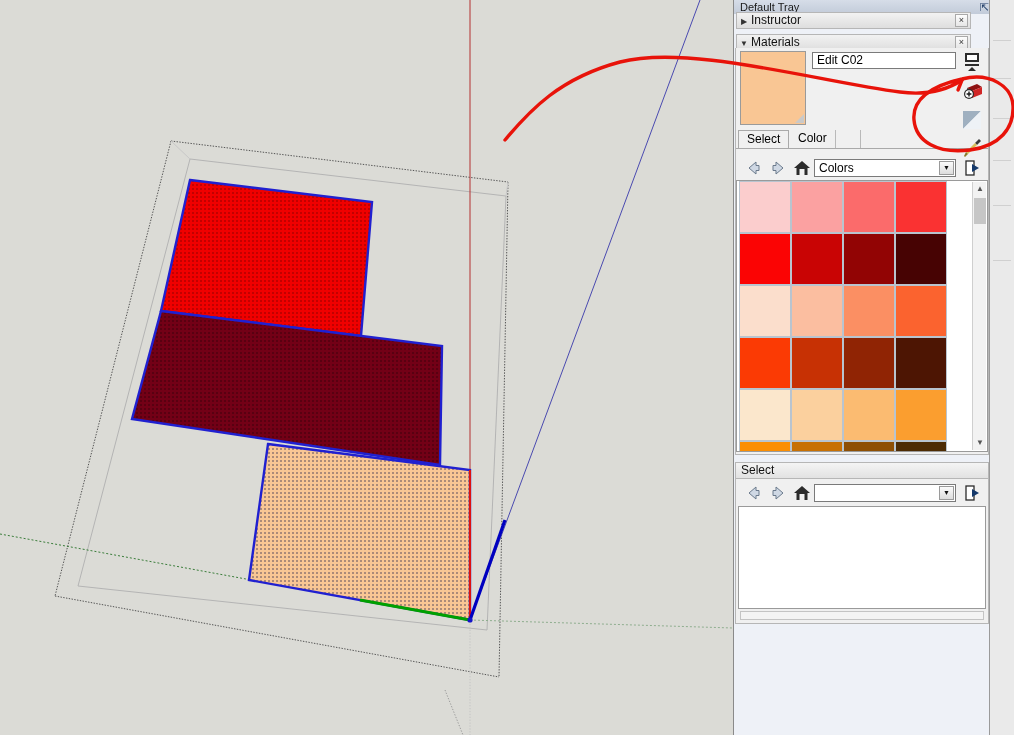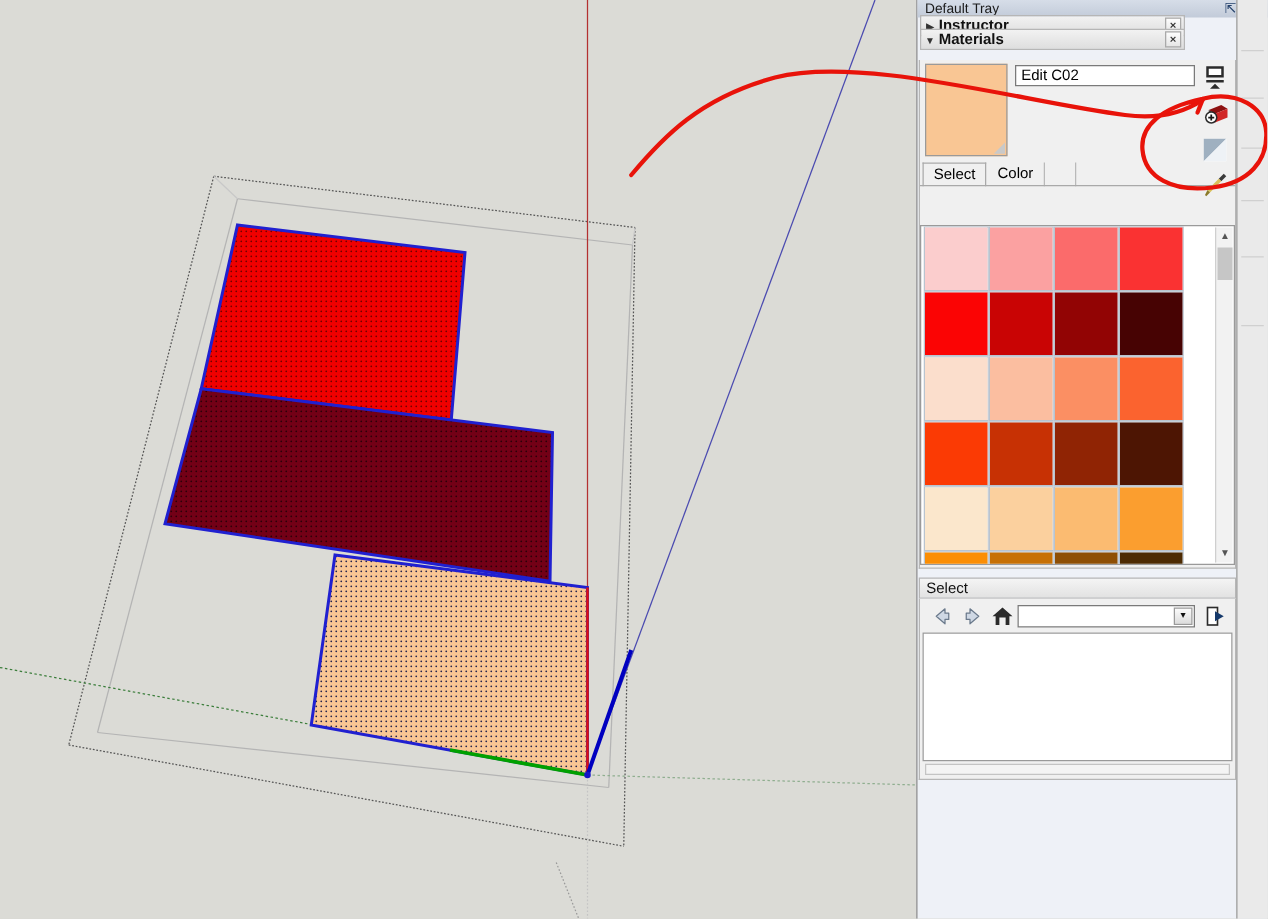--- a/index.html
+++ b/index.html
@@ -32,24 +32,24 @@
   .tray-title .pin{
     position:absolute;right:26px;top:0px;font-size:11px;line-height:14px;color:#24416b;
   }
   .tray-title .xbtn{
     position:absolute;right:2px;top:1px;width:20px;height:12px;
     background:#c0382b;color:#fff;font-size:9px;line-height:12px;text-align:center;
     border:1px solid #8d2a20;box-sizing:border-box;
   }
 
   .panel-head{
-    position:absolute;left:2px;width:212px;height:17px;
+    position:absolute;left:2px;width:235px;height:17px;
     background:linear-gradient(#f2f2f2,#dedede);
     border:1px solid #b6b6b6;box-sizing:border-box;
-    font-size:12px;line-height:15px;color:#111;font-weight:bold;
+    font-size:12px;line-height:15px;color:#111;
   }
   .panel-head .tri{display:inline-block;width:14px;text-align:center;font-size:8px;color:#333;}
   .panel-head .cls{
     position:absolute;right:2px;top:1px;width:13px;height:13px;
     border:1px solid #a9a9a9;background:linear-gradient(#fdfdfd,#e6e6e6);
     font-size:9px;line-height:11px;text-align:center;color:#333;box-sizing:border-box;
   }
 
   
   #mat-body{
@@ -216,21 +216,21 @@
       <span>Default Tray</span>
       <span class="pin">⇱</span>
       <span class="xbtn">✕</span>
     </div>
 
     <div class="panel-head" style="top:12px;">
       <span class="tri">▶</span><span>Instructor</span>
       <span class="cls">×</span>
     </div>
 
-    <div class="panel-head" style="top:23px;">
+    <div class="panel-head" style="top:34px;">
       <span class="tri">▼</span><span>Materials</span>
       <span class="cls">×</span>
     </div>
   </div>
 
   <div id="mat-body">
     <div id="mat-preview" style="background: rgb(249, 198, 148);">
       <span class="corner"></span>
     </div>
     <div id="mat-name">Edit C02</div>
@@ -271,20 +271,48 @@
     </div>
   </div>
 
   <div id="mat-tabs">
     <div class="tab active" style="left:2px;">Select</div>
     <div class="tab idle" style="left:54px;">Color</div>
     <div class="tab idle" style="left:103px;width:22px;"></div>
   </div>
   <div class="tabline"></div>
 
+  <div class="navbar" style="left:740px;top:156px;width:248px;">
+    <div class="navarrow" style="left:4px;">
+      <svg width="20" height="20" viewBox="0 0 20 20">
+        <path d="M12,4 L5,10 L12,16 L12,12.5 L15,12.5 L15,7.5 L12,7.5 Z" fill="#cfd8e4" stroke="#6b7a8c" stroke-width="1" stroke-linejoin="round"></path>
+      </svg>
+    </div>
+    <div class="navarrow" style="left:28px;">
+      <svg width="20" height="20" viewBox="0 0 20 20">
+        <path d="M8,4 L15,10 L8,16 L8,12.5 L5,12.5 L5,7.5 L8,7.5 Z" fill="#cfd8e4" stroke="#6b7a8c" stroke-width="1" stroke-linejoin="round"></path>
+      </svg>
+    </div>
+    <div class="navarrow" style="left:52px;">
+      <svg width="20" height="20" viewBox="0 0 20 20">
+        <polygon points="10,3 18,10 15.5,10 15.5,17 4.5,17 4.5,10 2,10" fill="#2b2b2b"></polygon>
+        <rect x="7.5" y="11" width="5" height="6" fill="#f0f0f0"></rect>
+      </svg>
+    </div>
+    <div class="combo" style="left:74px;top:3px;width:142px;">
+      <span>Colors</span>
+      <span class="arrow">▼</span>
+    </div>
+    <div class="navarrow" style="left:222px;top:2px;">
+      <svg width="20" height="20" viewBox="0 0 20 20">
+        <rect x="4" y="3" width="8" height="14" fill="#ffffff" stroke="#2b2b2b" stroke-width="1.3"></rect>
+        <path d="M10,6 L17,10 L10,14 Z" fill="#15396b"></path>
+      </svg>
+    </div>
+  </div>
 
   <div id="swatch-area">
     <div id="swatch-rows">
         <div class="sw-row" style="top: 0px;">
           <div class="sw" style="left: 0px;">
             <i style="background: rgb(251, 205, 205);"></i>
           </div>
           <div class="sw" style="left: 52px;">
             <i style="background: rgb(251, 161, 161);"></i>
           </div>

